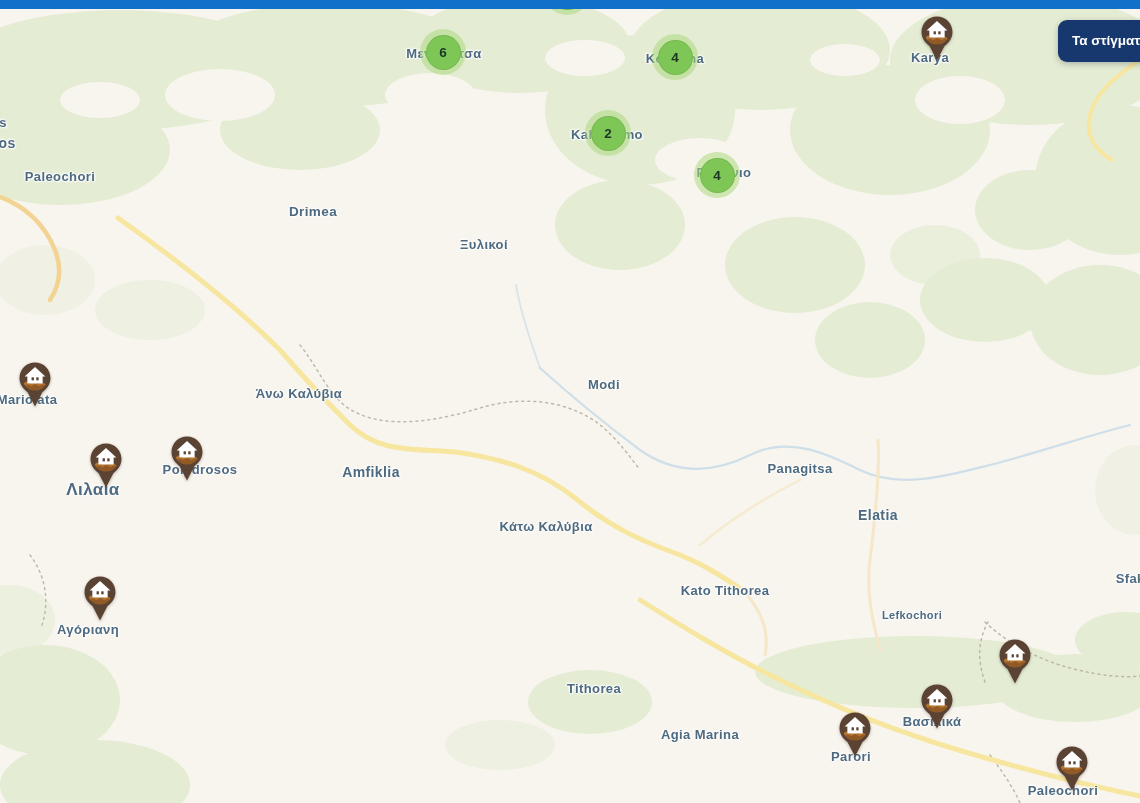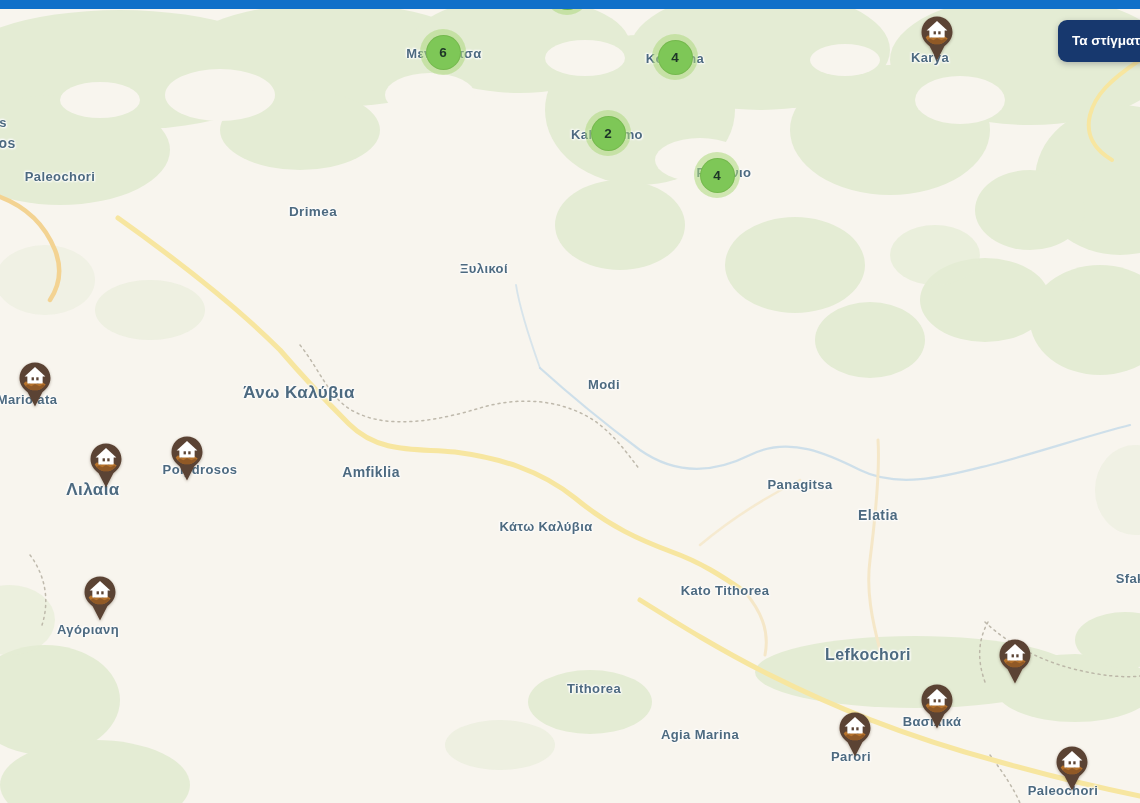--- a/index.html
+++ b/index.html
@@ -125,33 +125,33 @@
       <path d="M745 592 C760 610 770 630 765 655" stroke="#f5e7c8" stroke-width="3"></path>
       <path d="M800 480 C760 500 730 520 700 545" stroke="#f5e7c8" stroke-width="2.5" opacity=".8"></path>
     </g>
   </svg>
 
   <div id="labels-layer">
       <div class="town-label" style="left: 3px; top: 122px; font-size: 13px;">s</div>
       <div class="town-label" style="left: 7px; top: 143px; font-size: 14px;">os</div>
       <div class="town-label" style="left: 60px; top: 176px; font-size: 13px;">Paleochori</div>
       <div class="town-label" style="left: 281px; top: 211px; font-size: 13.5px; margin-left: 32px;">Drimea</div>
-      <div class="town-label" style="left: 484px; top: 268px; font-size: 13px;">Ξυλικοί</div>
-      <div class="town-label" style="left: 299px; top: 393px; font-size: 17px;">Άνω Καλύβια</div>
+      <div class="town-label" style="left: 484px; top: 244px; font-size: 13px;">Ξυλικοί</div>
+      <div class="town-label" style="left: 299px; top: 393px; font-size: 13px;">Άνω Καλύβια</div>
       <div class="town-label" style="left: 604px; top: 384px; font-size: 13px;">Modi</div>
       <div class="town-label" style="left: 27px; top: 399px; font-size: 13px;">Mariolata</div>
       <div class="town-label" style="left: 93px; top: 490px; font-size: 17px;">Λιλαία</div>
       <div class="town-label" style="left: 200px; top: 469px; font-size: 13px;">Polydrosos</div>
       <div class="town-label" style="left: 371px; top: 472px; font-size: 14px;">Amfiklia</div>
-      <div class="town-label" style="left: 800px; top: 468px; font-size: 13px; margin-top: 16px;">Panagitsa</div>
+      <div class="town-label" style="left: 800px; top: 468px; font-size: 13px;">Panagitsa</div>
       <div class="town-label" style="left: 546px; top: 526px; font-size: 13px;">Κάτω Καλύβια</div>
       <div class="town-label" style="left: 878px; top: 515px; font-size: 14px;">Elatia</div>
       <div class="town-label" style="left: 725px; top: 590px; font-size: 13px;">Kato Tithorea</div>
       <div class="town-label" style="left: 1134px; top: 578px; font-size: 13px;">Sfaka</div>
-      <div class="town-label" style="left: 868px; top: 615px; font-size: 16px; margin-top: 40px;">Lefkochori</div>
+      <div class="town-label" style="left: 912px; top: 615px; font-size: 11px;">Lefkochori</div>
       <div class="town-label" style="left: 88px; top: 629px; font-size: 13px;">Αγόριανη</div>
       <div class="town-label" style="left: 594px; top: 672px; font-size: 13px; margin-top: 16px;">Tithorea</div>
       <div class="town-label" style="left: 700px; top: 734px; font-size: 13px; text-align: center;">Agia Marina</div>
       <div class="town-label" style="left: 932px; top: 721px; font-size: 13px;">Βασιλικά</div>
       <div class="town-label" style="left: 851px; top: 756px; font-size: 13px;">Parori</div>
       <div class="town-label" style="left: 1063px; top: 790px; font-size: 13px;">Paleochori</div>
       <div class="town-label" style="left: 930px; top: 57px; font-size: 13px;">Karya</div>
       <div class="town-label" style="left: 444px; top: 53px; font-size: 13px;">Μενδενίτσα</div>
       <div class="town-label" style="left: 675px; top: 58px; font-size: 13px;">Komnina</div>
       <div class="town-label" style="left: 607px; top: 134px; font-size: 13px;">Kallidromo</div>

